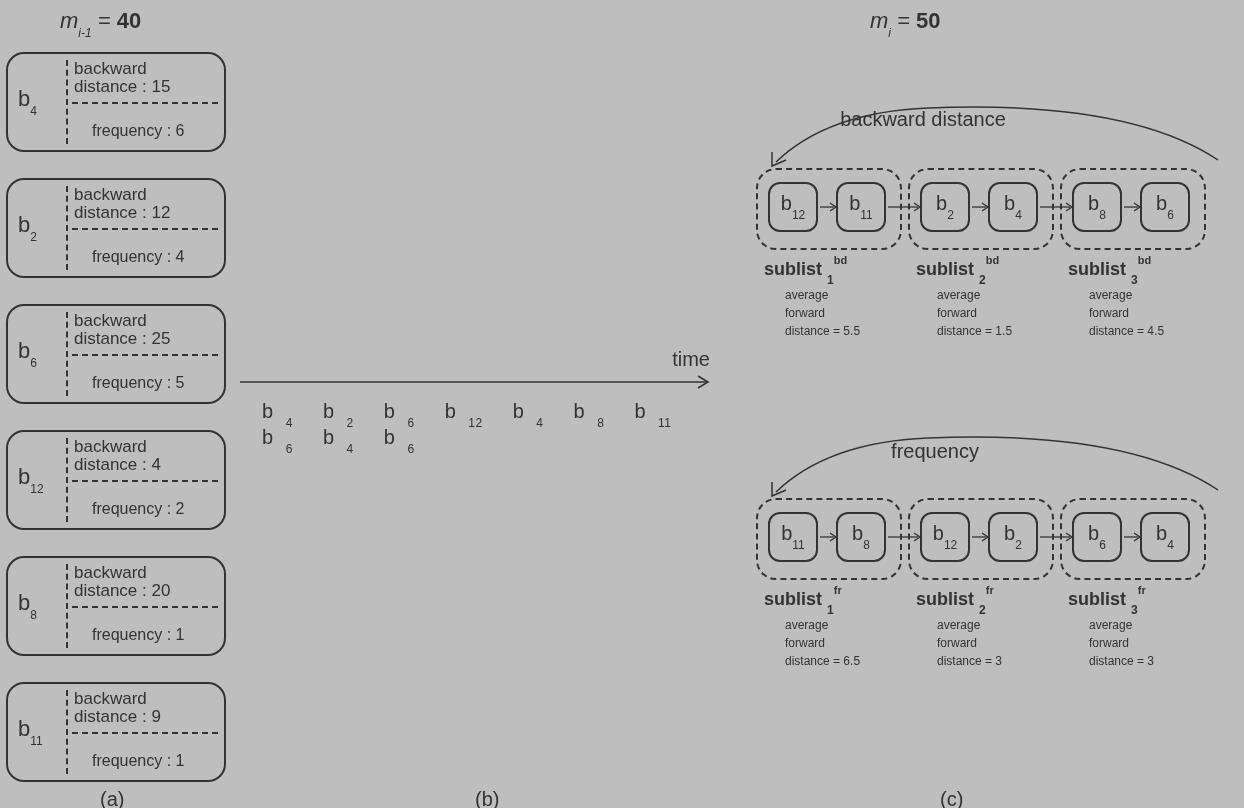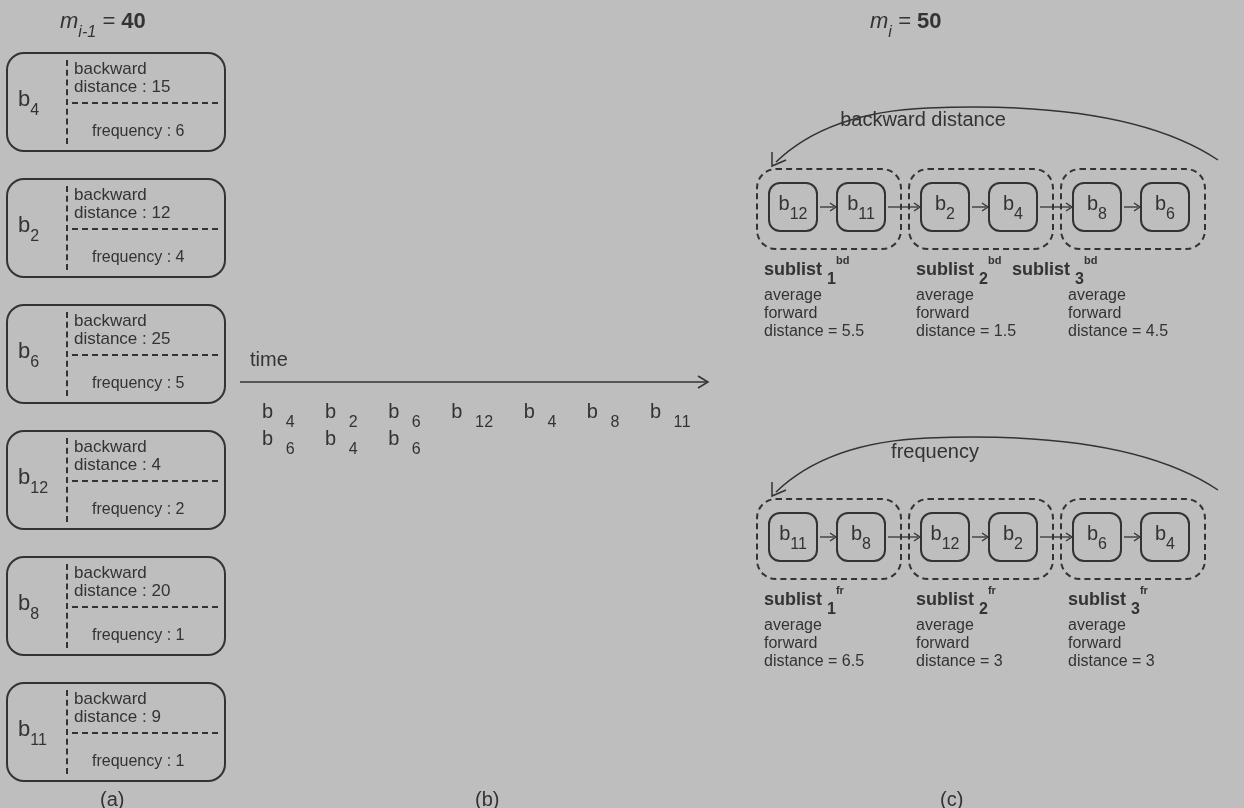--- a/index.html
+++ b/index.html
@@ -11,21 +11,21 @@
     width: 1244px;
     height: 808px;
     position: relative;
   }
   .header {
     position: absolute;
     font-style: italic;
     font-size: 22px;
   }
   .header .val { font-style: normal; font-weight: bold; margin-top: 20px; }
-  .sub   { font-size: 16px; vertical-align: sub; position: relative; top: 4px; }
+  .sub   { font-size: 12px; vertical-align: sub; position: relative; top: 4px; }
   .sup   { font-size: 11px; vertical-align: super; position: relative; top: -4px; }
   .box {
     position: absolute;
     width: 216px;
     height: 96px;
     border: 2px solid #333;
     border-radius: 18px;
     background: #bebebe;
   }
   .box .id {
@@ -59,21 +59,21 @@
     position: absolute;
     left: 84px;
     bottom: 10px;
     font-size: 16px;
   }
   .time {
     position: absolute;
     left: 250px;
     top: 348px;
     width: 460px;
-    text-align: left;
+    text-align: right;
     font-size: 20px;
   }
   .seq {
     position: absolute;
     left: 250px;
     top: 400px;
     width: 460px;
     text-align: left;
     font-size: 20px;
     letter-spacing: 0.5px;
@@ -106,22 +106,23 @@
     border: 2px dashed #333;
     border-radius: 20px;
   }
   .sublbl {
     position: absolute;
     font-size: 18px;
     font-weight: bold;
   }
   .avg {
     position: absolute;
-    font-size: 16px;
+    font-size: 12px;
     line-height: 18px;
+    margin-left: 21px;
   }
   svg.overlay {
     position: absolute;
     pointer-events: none;
   }
 </style>
 </head>
 <body>
 
 <div class="header" style="left:60px; top:8px;">
@@ -223,21 +224,21 @@
       <polyline points="226,26 232,30 226,34"></polyline>
     <line x1="284" y1="30" x2="314" y2="30"></line>
       <polyline points="310,26 316,30 310,34"></polyline>
     <line x1="368" y1="30" x2="382" y2="30"></line>
       <polyline points="378,26 384,30 378,34"></polyline>
   </g>
 </svg>
 
 <div class="sublbl" style="left:764px;  top:258px;"><span>sublist</span> <span class="sub">1</span><span class="sup">bd</span></div>
 <div class="sublbl" style="left:916px;  top:258px;"><span>sublist</span> <span class="sub">2</span><span class="sup">bd</span></div>
-<div class="sublbl" style="left:1012px; top:258px;"><span>sublist</span> <span class="sub">3</span><span class="sup">bd</span></div>
+<div class="sublbl" style="left:1068px; top:258px;"><span>sublist</span> <span class="sub">3</span><span class="sup">bd</span></div>
 
 <div class="avg" style="left:764px;  top:286px;"><span>average</span><br><span>forward</span><br><span>distance = 5.5</span></div>
 <div class="avg" style="left:916px;  top:286px;"><span>average</span><br><span>forward</span><br><span>distance = 1.5</span></div>
 <div class="avg" style="left:1068px; top:286px;"><span>average</span><br><span>forward</span><br><span>distance = 4.5</span></div>
 
 <div class="gtitle" style="left:860px; top:440px; width:150px;">frequency</div>
 <svg class="overlay" style="left:748px; top:430px;" width="500" height="80">
   <path d="M 470 60 Q 380 0 180 8 Q 80 12 28 62" fill="none" stroke="#333" stroke-width="1.5"></path>
   <polyline points="24,52 24,66 38,60" fill="none" stroke="#333" stroke-width="1.5"></polyline>
 </svg>

